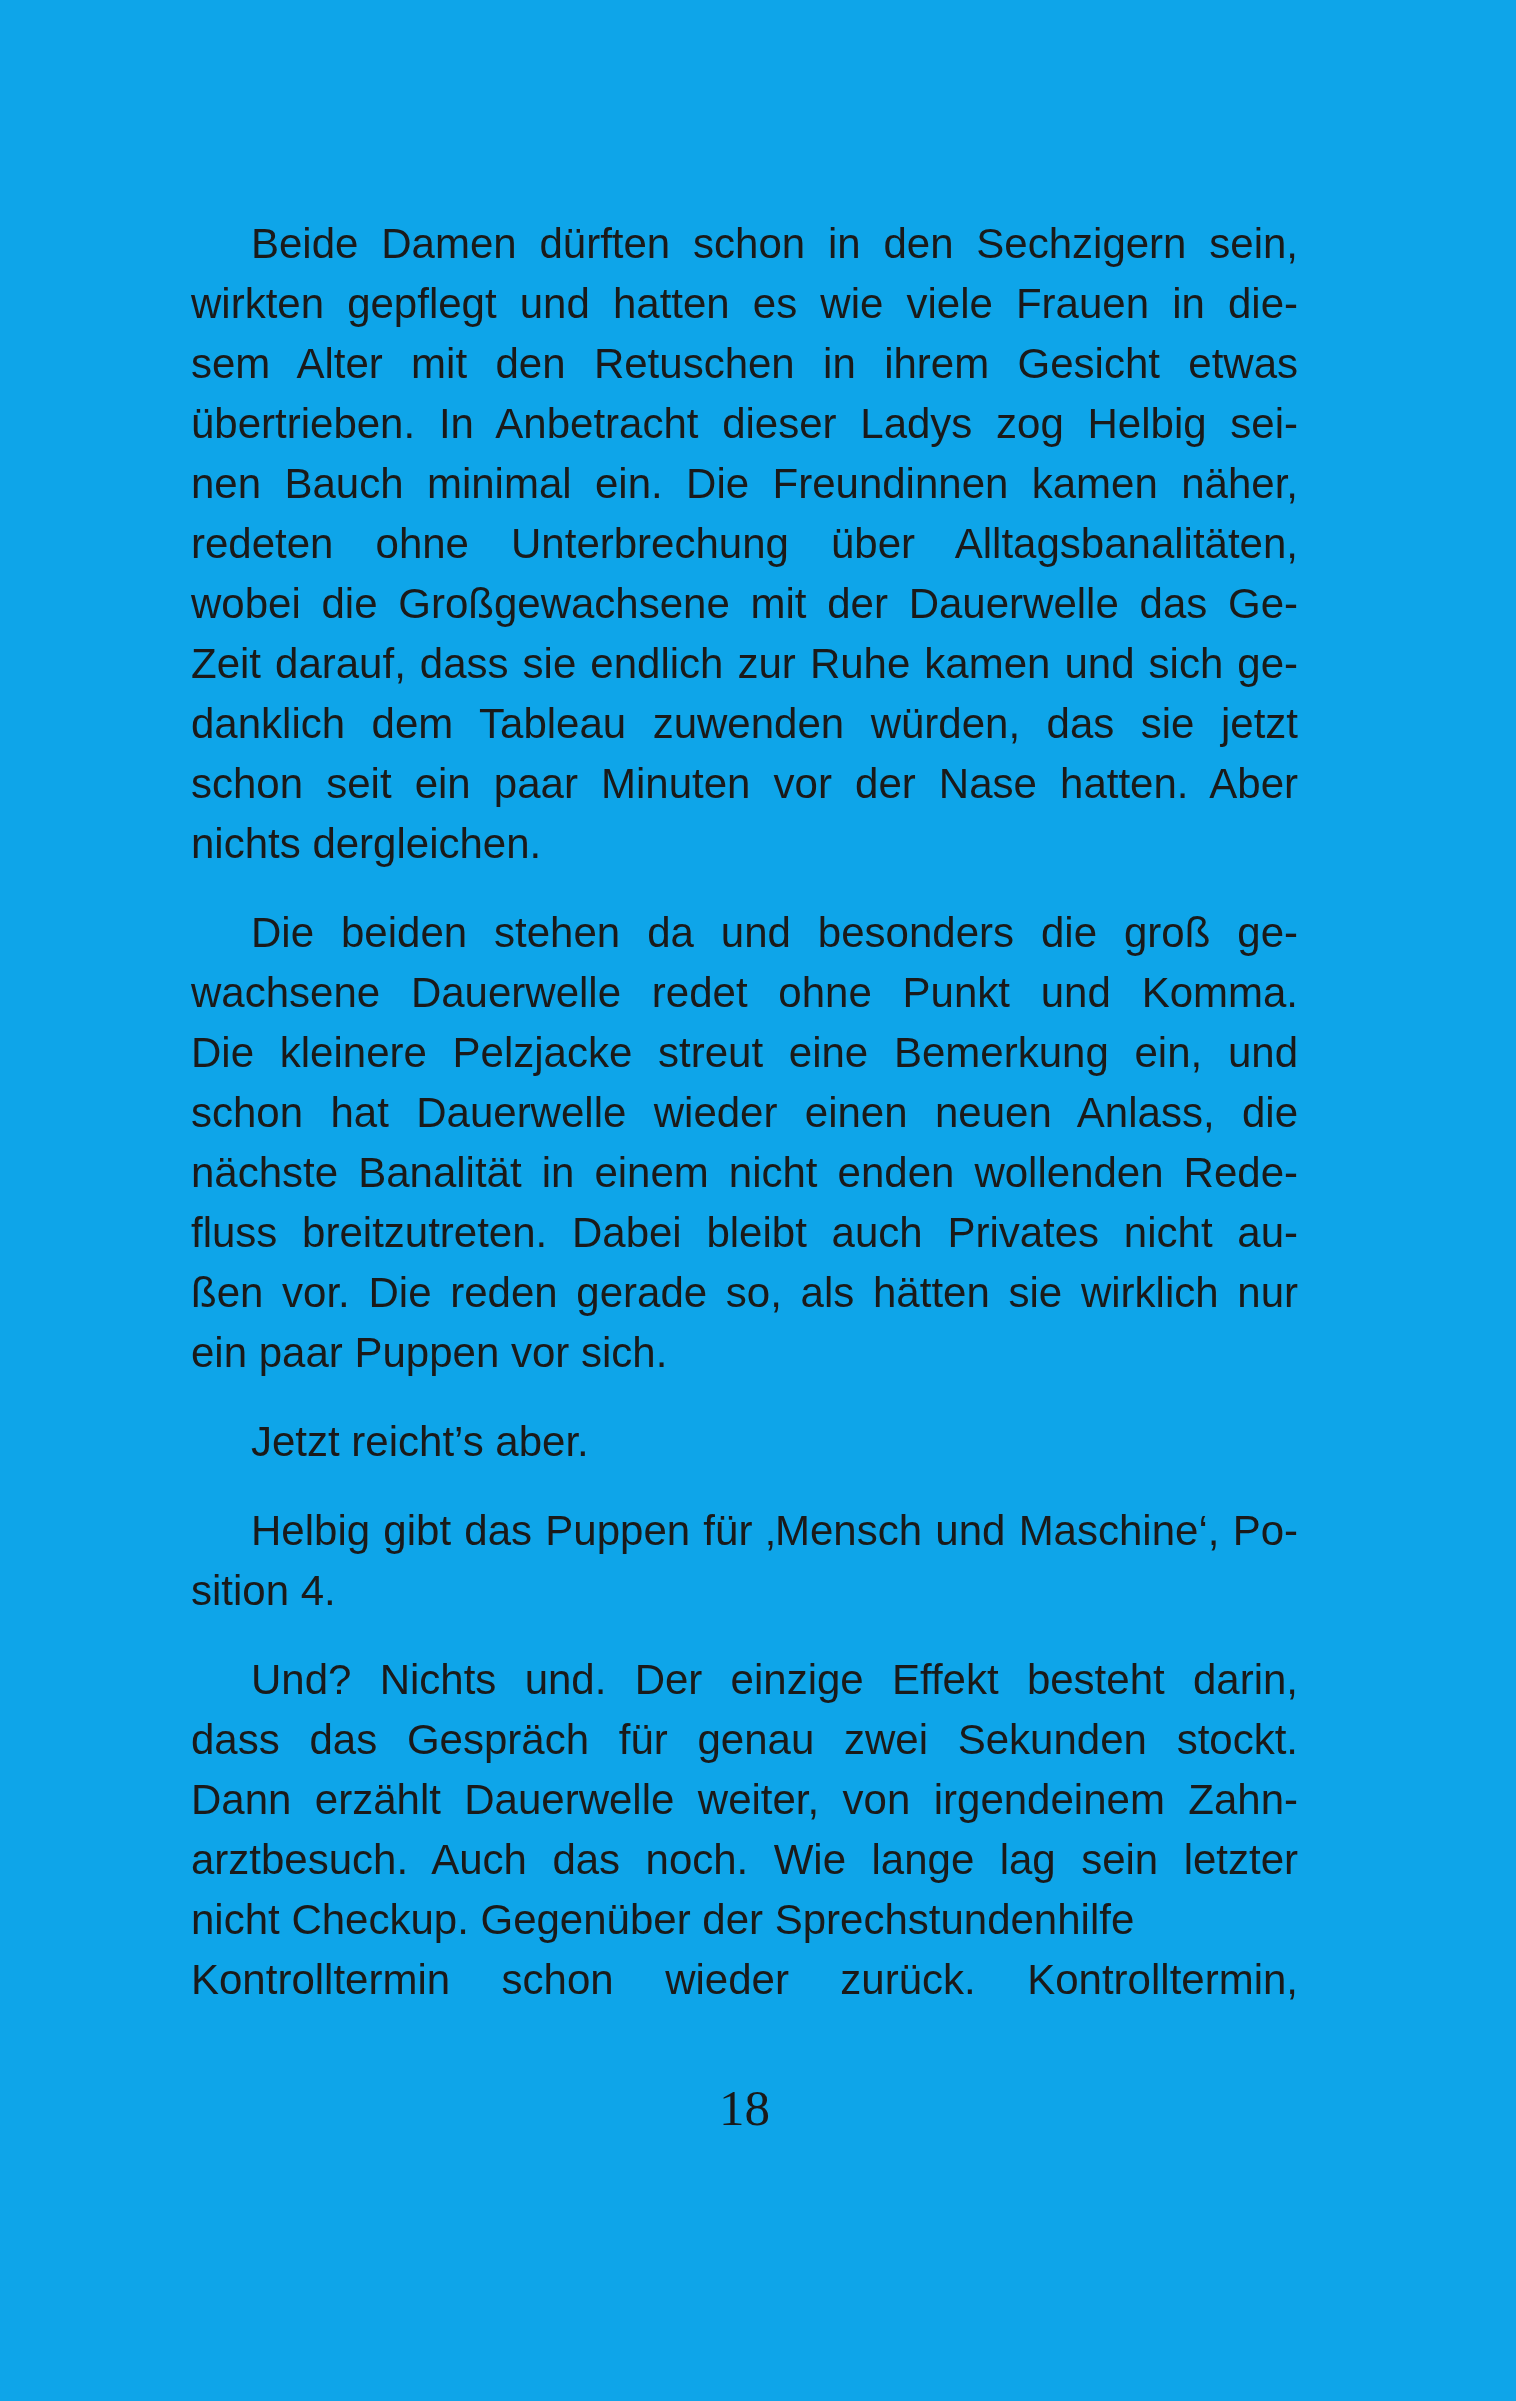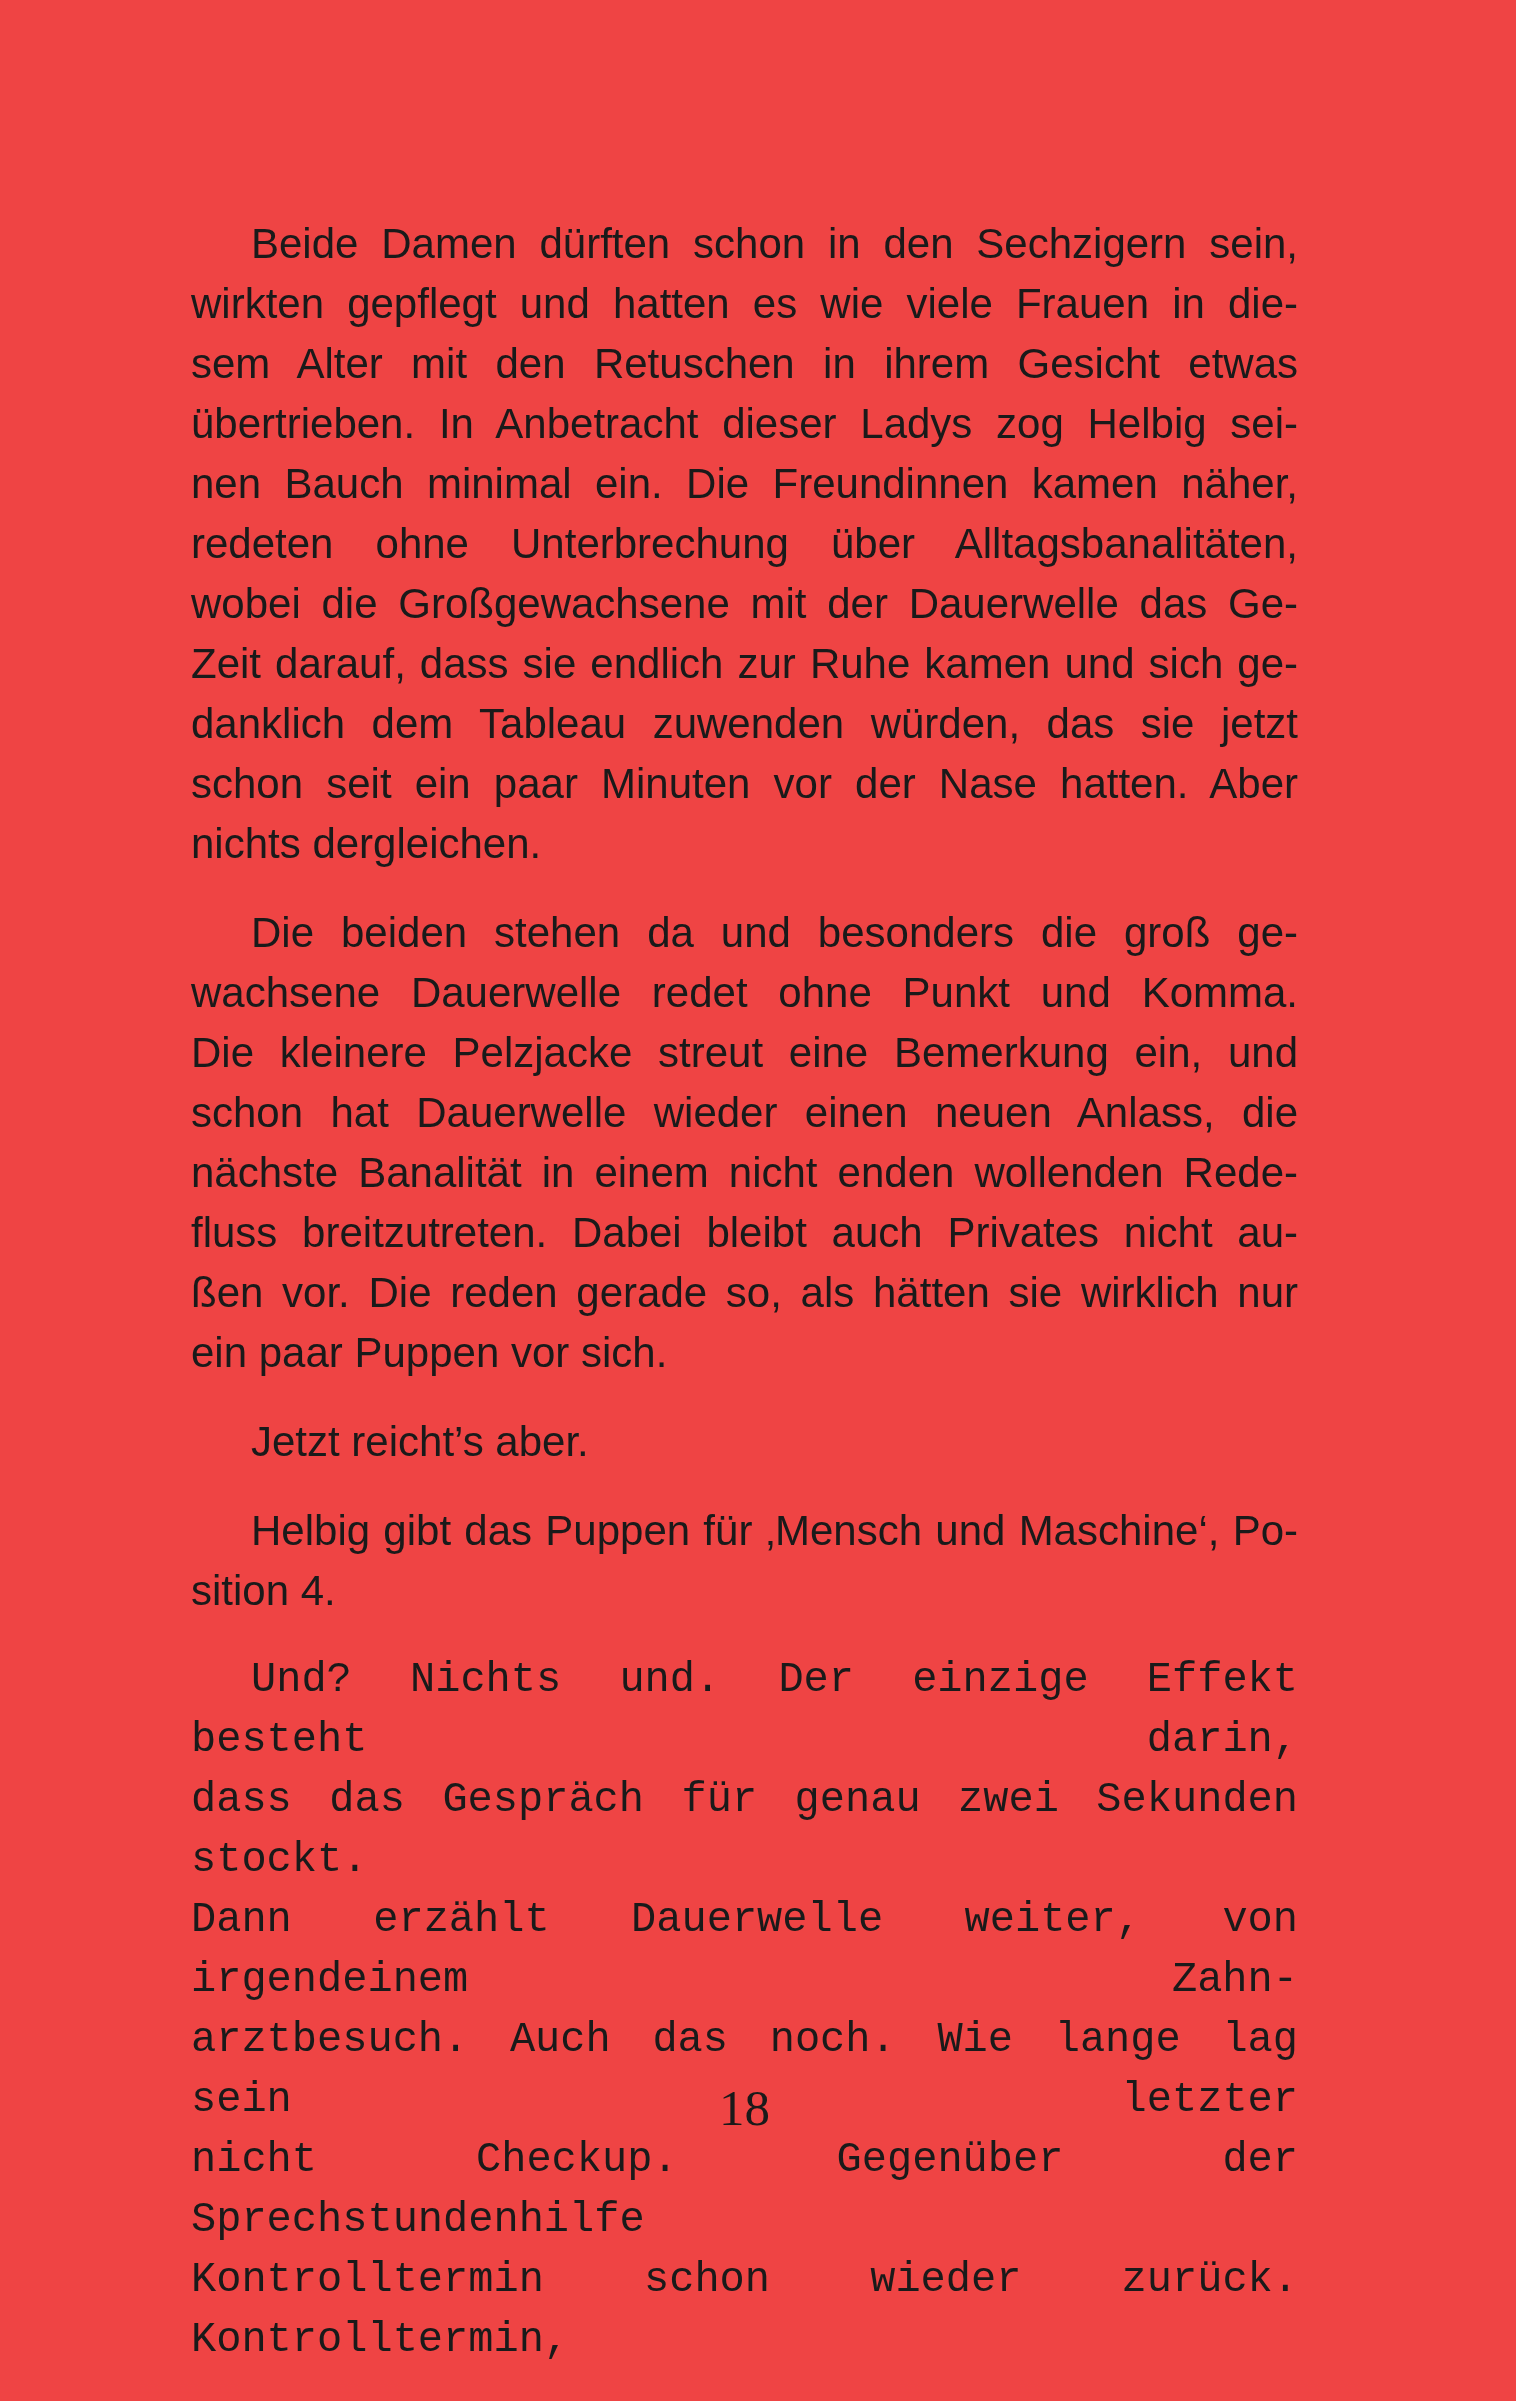--- a/index.html
+++ b/index.html
@@ -10,37 +10,36 @@
     width: 1517px;
     height: 2401px;
     background: #ffffff;
     position: relative;
     font-family: "Liberation Sans", sans-serif;
     overflow: hidden;
   }
   .page {
     position: absolute;
     inset: 0;
-    background: #ef4444;
+    background: #0ea5e9;
   }
   .text-block {
     position: absolute;
     left: 191px;
     top: 214px;
     width: 1107px;
     color: #1a1a1a;
     font-size: 42px;
     line-height: 60px;
   }
   .paragraph {
     margin: 0 0 29px 0;
   }
   .paragraph:last-child {
     margin-bottom: 12px;
-    font-family: Liberation Mono, monospace;
   }
   .line {
     text-align: justify;
     text-align-last: justify;
     white-space: normal;
   }
   .line.last {
     text-align-last: left;
   }
   .line.first {

